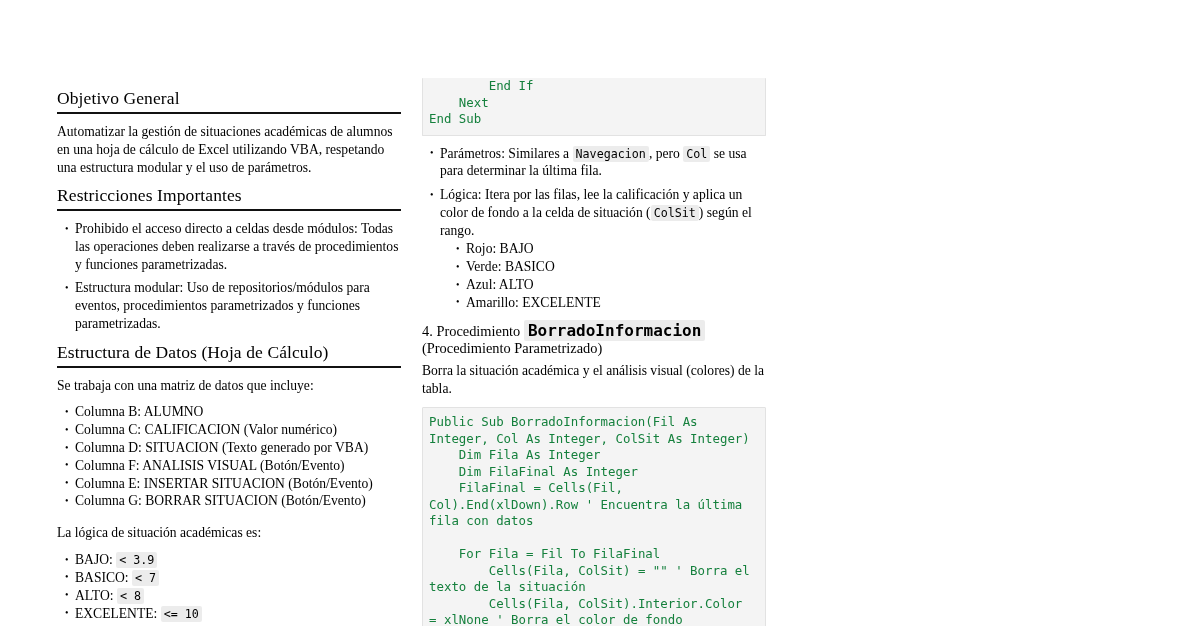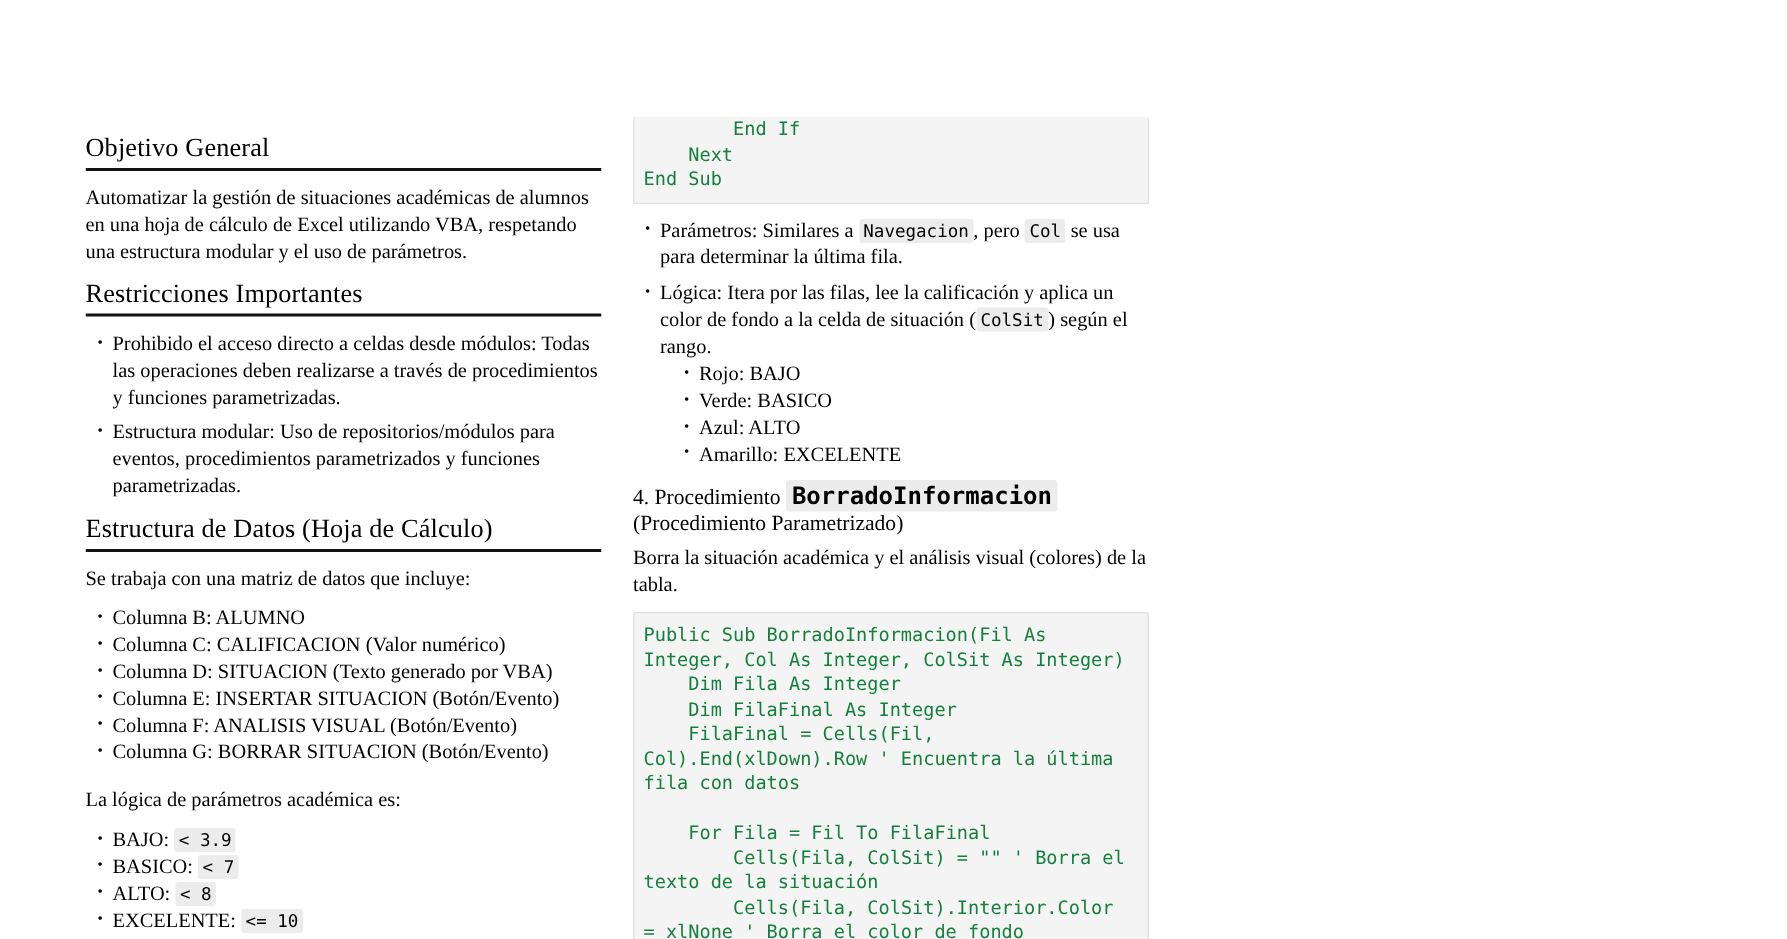--- a/index.html
+++ b/index.html
@@ -159,27 +159,27 @@
     </ul>
 
     <h1 class="h1">Estructura de Datos (Hoja de Cálculo)</h1>
     <div class="h1-rule"></div>
     <p class="p">Se trabaja con una matriz de datos que incluye:</p>
 
     <ul class="lst tight">
       <li>Columna B: ALUMNO</li>
       <li>Columna C: CALIFICACION (Valor numérico)</li>
       <li>Columna D: SITUACION (Texto generado por VBA)</li>
+      <li>Columna F: ANALISIS VISUAL (Botón/Evento)</li>
       <li>Columna E: INSERTAR SITUACION (Botón/Evento)</li>
-      <li>Columna F: ANALISIS VISUAL (Botón/Evento)</li>
       <li>Columna G: BORRAR SITUACION (Botón/Evento)</li>
     </ul>
 
     <div class="spacer-sm"></div>
-    <p class="p">La lógica de parámetros académica es:</p>
+    <p class="p">La lógica de situación académicas es:</p>
 
     <ul class="lst tight">
       <li><span>BAJO:</span> <span class="icode">&lt; 3.9</span></li>
       <li><span>BASICO:</span> <span class="icode">&lt; 7</span></li>
       <li><span>ALTO:</span> <span class="icode">&lt; 8</span></li>
       <li><span>EXCELENTE:</span> <span class="icode">&lt;= 10</span></li>
     </ul>
 
   </div>
 

